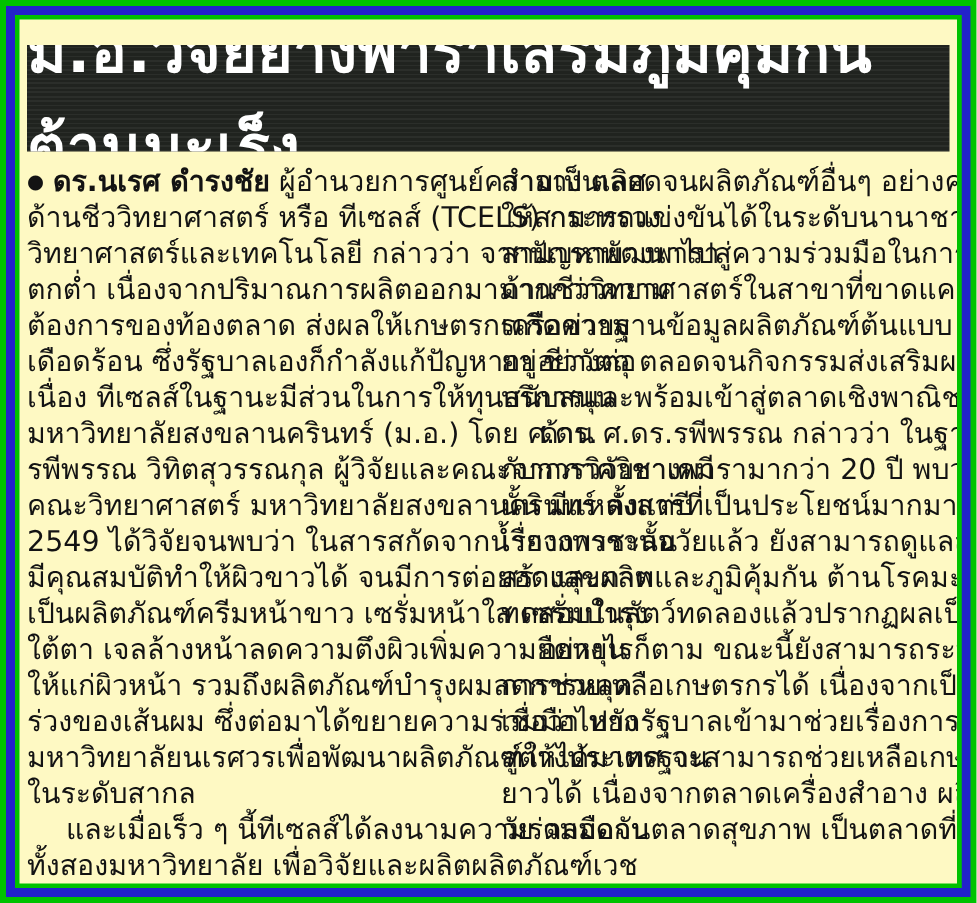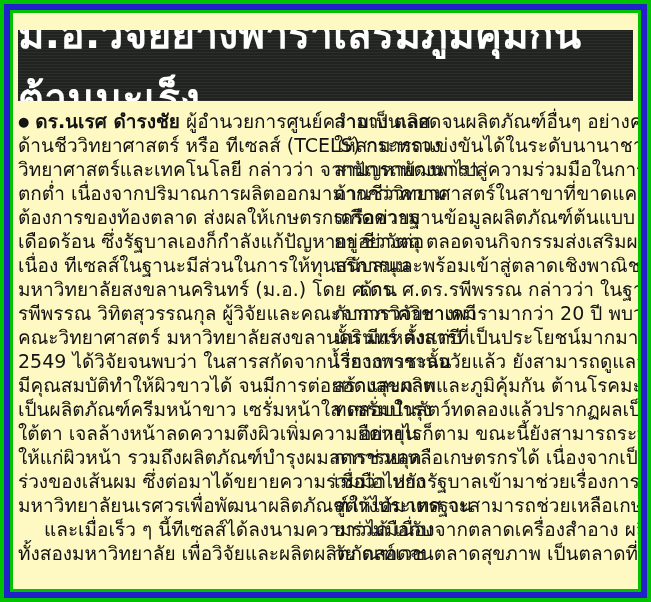--- a/index.html
+++ b/index.html
@@ -103,20 +103,21 @@
                 <div class="line fill">มหาวิทยาลัยสงขลานครินทร์ (ม.อ.) โดย ศ.ดร.</div>
                 <div class="line fill">รพีพรรณ วิทิตสุวรรณกุล ผู้วิจัยและคณะจากภาควิชาเคมี</div>
                 <div class="line fill">คณะวิทยาศาสตร์ มหาวิทยาลัยสงขลานครินทร์ ตั้งแต่ปี</div>
                 <div class="line fill">2549 ได้วิจัยจนพบว่า ในสารสกัดจากน้ำยางพารานั้น</div>
                 <div class="line fill">มีคุณสมบัติทำให้ผิวขาวได้ จนมีการต่อยอดและผลิต</div>
                 <div class="line fill">เป็นผลิตภัณฑ์ครีมหน้าขาว เซรั่มหน้าใส เซรั่มบำรุง</div>
                 <div class="line fill">ใต้ตา เจลล้างหน้าลดความตึงผิวเพิ่มความยืดหยุ่น</div>
                 <div class="line fill">ให้แก่ผิวหน้า รวมถึงผลิตภัณฑ์บำรุงผมลดการหลุด</div>
                 <div class="line fill">ร่วงของเส้นผม ซึ่งต่อมาได้ขยายความร่วมมือไปยัง</div>
                 <div class="line fill">มหาวิทยาลัยนเรศวรเพื่อพัฒนาผลิตภัณฑ์ให้ได้มาตรฐาน</div>
+                <div class="line">ในระดับสากล</div>
               </div>
               <div class="para">
                 <div class="line fill indent">และเมื่อเร็ว ๆ นี้ทีเซลส์ได้ลงนามความร่วมมือกับ</div>
                 <div class="line fill">ทั้งสองมหาวิทยาลัย เพื่อวิจัยและผลิตผลิตภัณฑ์เวช</div>
               </div>
             </div>
           <div class="col">
               <div class="para">
                 <div class="line fill">สำอาง ตลอดจนผลิตภัณฑ์อื่นๆ อย่างครบวงจร เพื่อ</div>
                 <div class="line fill">ให้สามารถแข่งขันได้ในระดับนานาชาติ นอกจากนี้ยัง</div>

